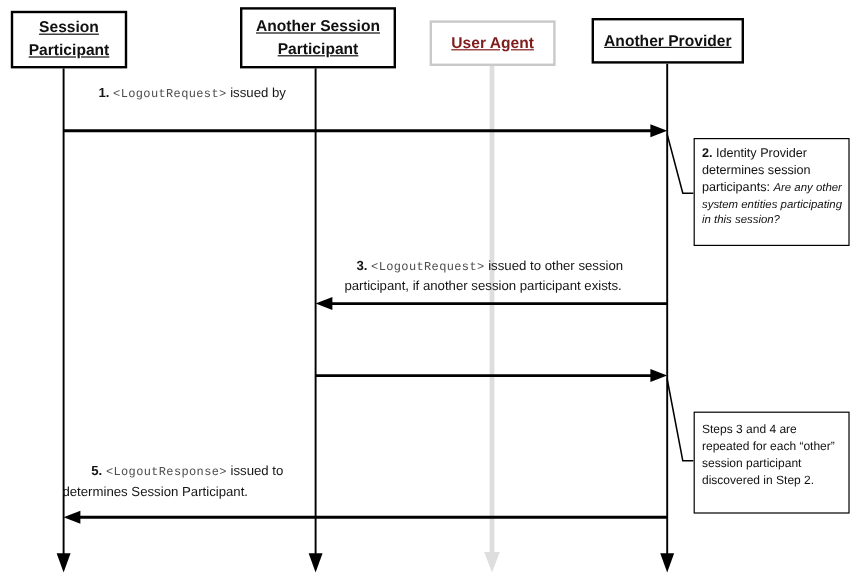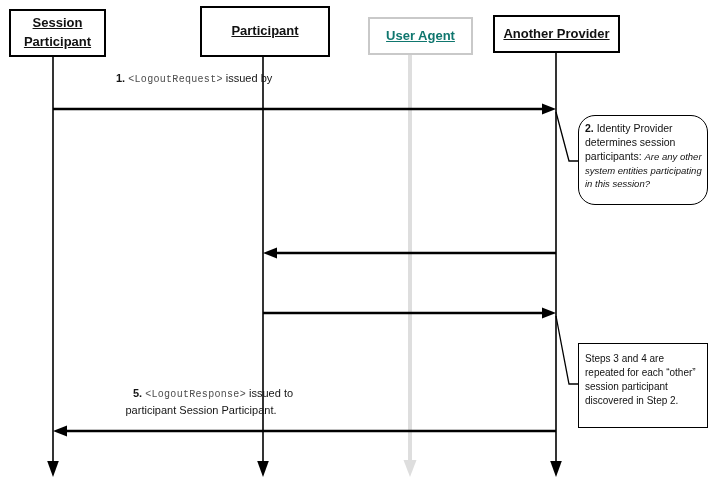--- a/index.html
+++ b/index.html
@@ -9,42 +9,42 @@
   }
   svg#wires{position:absolute;left:0;top:0;width:720px;height:482px;}
 
   
   .actor{
     position:absolute;border:2px solid #000;background:#fff;
     display:flex;flex-direction:column;align-items:center;justify-content:center;
     text-align:center;font-weight:bold;font-size:13px;line-height:1.45;
   }
   .actor span{text-decoration:underline;white-space:nowrap;}
-  .actor.inactive{border-color:#c9c9c9;color:#0f766e;margin-left:10px;}
+  .actor.inactive{border-color:#c9c9c9;color:#7f1d1d;}
   #actor-sp {left:9px;  top:9px;  width:93px; height:44px;}
   #actor-asp{left:200px; top:6px; width:126px;height:47px;}
   #actor-ua {left:358px; top:17px;width:101px;height:34px;}
   #actor-idp{left:493px; top:15px;width:123px;height:34px;}
 
   
-  .msg{position:absolute;font-size:11px;line-height:14.5px;color:#151515;margin-left:34px;}
+  .msg{position:absolute;font-size:11px;line-height:14.5px;color:#151515;}
   .msg .line{white-space:nowrap;}
   #msg1{left:58px; top:71px; width:250px;}
   #msg3{left:287px;top:215px;width:280px;}
   #msg4{left:285px;top:277px;width:280px;}
-  #msg5{left:42px; top:386px;width:250px;text-align:center;}
+  #msg5{left:52px; top:386px;width:250px;}
   #msg1 .l1,#msg5 .l1{padding-left:24px;}
   #msg3 .l1,#msg4 .l1{padding-left:10px;}
 
   
   .note{
     position:absolute;border:1.5px solid #000;background:#fff;
     font-size:10.5px;line-height:1.32;padding:6px 5px 5px 6px;color:#111;
   }
-  #note2 {left:578px;top:115px;width:117px;height:77px;border-radius:17px;}
+  #note2 {left:578px;top:115px;width:117px;height:77px;}
   #note34{left:578px;top:343px;width:117px;height:70px;font-size:10px;line-height:1.4;padding-top:8px;}
 
   
   .seg-bold{font-weight:bold;}
   .seg-plain{}
   .seg-mono{
     font-family:"Liberation Mono","DejaVu Sans Mono",monospace;
     font-size:10px;color:#4d4d4d;letter-spacing:.3px;
   }
   .seg-italic{font-style:italic;font-size:9.5px;}
@@ -92,35 +92,38 @@
 
     <polyline points="556,112 569,161 578,161" fill="none" stroke="#000" stroke-width="1.3"></polyline>
     <polyline points="556,316 569,384 578,384" fill="none" stroke="#000" stroke-width="1.3"></polyline>
   </svg>
 
   <div class="actor" id="actor-sp">
     <span>Session</span>
     <span>Participant</span>
   </div>
   <div class="actor" id="actor-asp">
+    <span>Another Session</span>
     <span>Participant</span>
   </div>
   <div class="actor inactive" id="actor-ua">
     <span>User Agent</span>
   </div>
   <div class="actor" id="actor-idp">
     <span>Another Provider</span>
   </div>
 
   <div class="msg" id="msg1">
     <div class="line l1"><span class="seg-bold">1. </span><span class="seg-mono">&lt;LogoutRequest&gt;</span><span class="seg-plain"> issued by</span></div>
   </div>
   <div class="msg" id="msg3">
+    <div class="line l1"><span class="seg-bold">3. </span><span class="seg-mono">&lt;LogoutRequest&gt;</span><span class="seg-plain"> issued to other session</span></div>
+    <div class="line l2"><span class="seg-plain">participant, if another session participant exists.</span></div>
   </div>
   <div class="msg" id="msg5">
     <div class="line l1"><span class="seg-bold">5. </span><span class="seg-mono">&lt;LogoutResponse&gt;</span><span class="seg-plain"> issued to</span></div>
-    <div class="line l2"><span class="seg-plain">participant Session Participant.</span></div>
+    <div class="line l2"><span class="seg-plain">determines Session Participant.</span></div>
   </div>
 
   <div class="note" id="note2"><span class="seg-bold">2.</span><span class="seg-plain"> Identity Provider determines session participants: </span><span class="seg-italic">Are any other system entities participating in this session?</span></div>
   <div class="note" id="note34"><span class="seg-plain">Steps 3 and 4 are repeated for each “other” session participant discovered in Step 2.</span></div>
 
 </div>
 
 </body></html>

